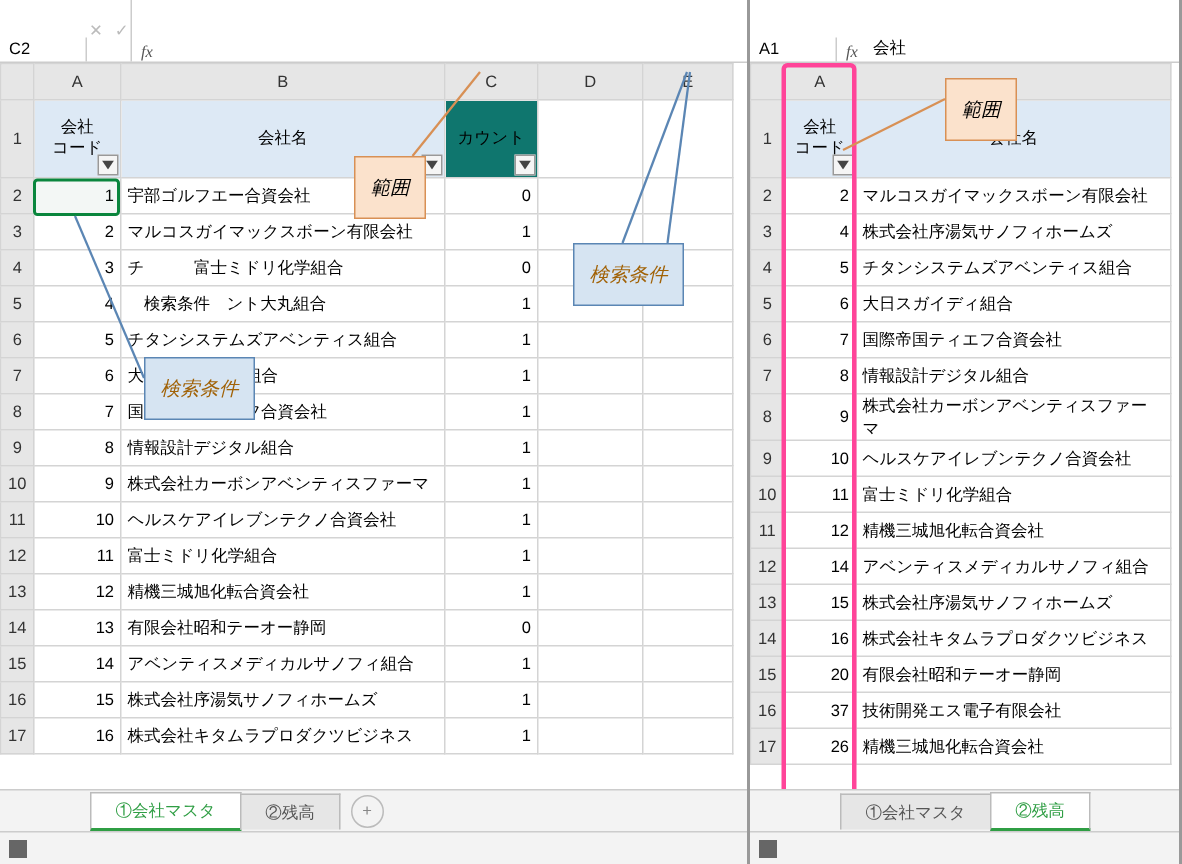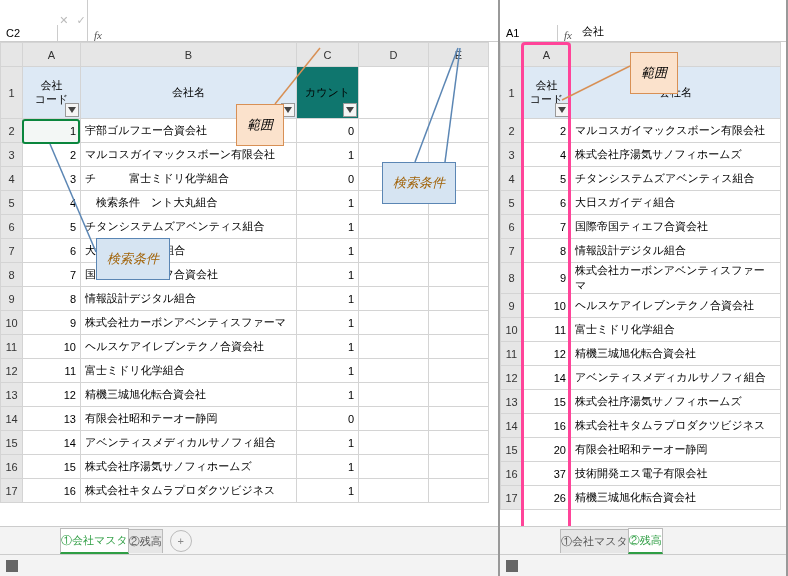--- a/index.html
+++ b/index.html
@@ -30,21 +30,21 @@
 .txt { text-align: left; }
 
 .sel-blue { position: absolute; border: 2px solid #0a863d; background: rgba(10,100,60,0.05); pointer-events: none; }
 .sel-pink { position: absolute; border: 3px solid #f49; border-radius: 4px; pointer-events: none; }
 
 .callout { position: absolute; padding: 11px 10px; font-size: 13px; border: 1px solid; z-index: 10; font-style: italic; }
 .c-orange { background: #fbe2cc; border-color: #d89055; color: #6b3; color:#000; }
 .c-blue { background: #d6e4f2; border-color: #5b86b4; color: #a16207; }
 
 .tabs-bar { display: flex; align-items: center; height: 28px; border-top: 1px solid #ccc; background: #f3f3f3; padding-left: 60px; }
-.sheet-tab { padding: 4px 0; border: 1px solid #bbb; border-bottom: none; background: #fff; margin-right: -1px; font-size: 11px; }
+.sheet-tab { padding: 4px 16px; border: 1px solid #bbb; border-bottom: none; background: #fff; margin-right: -1px; font-size: 11px; }
 .sheet-tab.active { border-bottom: 2px solid #2f9e44; color: #2f9e44; }
 .sheet-tab.inactive { background: #e6e6e6; color: #555; }
 .add-sheet { width: 22px; height: 22px; display: flex; align-items: center; justify-content: center; border: 1px solid #bbb; border-radius: 50%; margin-left: 8px; color: #888; }
 .status { height: 22px; border-top: 1px solid #ccc; background: #f3f3f3; display:flex; align-items:center; padding:0 6px; }
 .status-icon { width:12px; height:12px; background:#666; }
 
 .left .col-A { width: 58px; }
 .left .col-B { width: 216px; }
 .left .col-C { width: 62px; }
 .left .col-D { width: 70px; }

